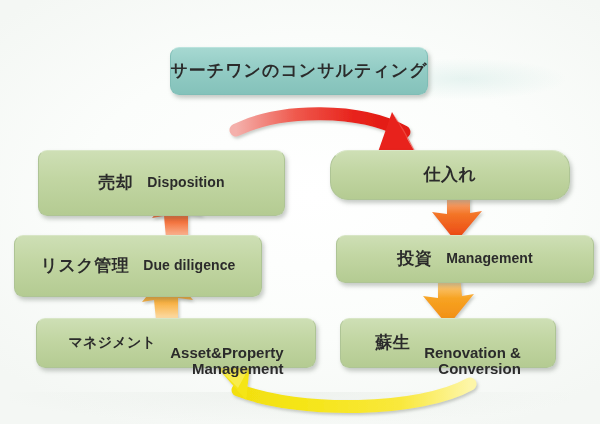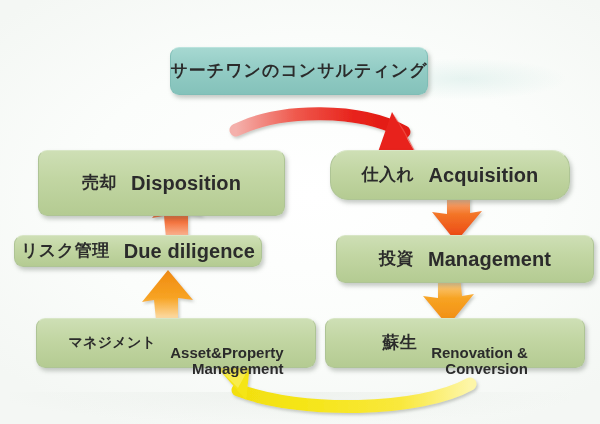--- a/index.html
+++ b/index.html
@@ -83,21 +83,21 @@
     font-size: 17px;
     font-weight: 700;
     letter-spacing: 0.5px;
   }
   .jp-sm {
     font-size: 14px;
     font-weight: 700;
     letter-spacing: 0.3px;
   }
   .en {
-    font-size: 20px;
+    font-size: 14px;
     font-weight: 600;
     letter-spacing: 0.1px;
   }
   .en-two {
     font-size: 15px;
     font-weight: 600;
     line-height: 1.1;
     white-space: pre-line;
     text-align: right;
     margin-top: 36px;
@@ -114,26 +114,26 @@
     font-size: 17px;
     font-weight: 700;
     letter-spacing: 1px;
   }
 
   
   #box-disposition { left: 38px;  top: 150px; width: 247px; height: 66px; }
   #box-acquisition { left: 330px; top: 150px; width: 240px; height: 50px; border-radius: 18px; }
 
   
-  #box-duediligence { left: 14px;  top: 235px; width: 248px; height: 32px; }
+  #box-duediligence { left: 14px;  top: 235px; width: 248px; height: 62px; }
   #box-investment   { left: 336px; top: 235px; width: 258px; height: 48px; }
 
   
   #box-management { left: 36px;  top: 318px; width: 280px; height: 50px; }
-  #box-renovation { left: 325px; top: 318px; width: 260px; height: 50px; }
+  #box-renovation { left: 340px; top: 318px; width: 216px; height: 50px; }
 
   
   #arrows {
     position: absolute;
     left: 0;
     top: 0;
     width: 600px;
     height: 424px;
     z-index: 2;
     pointer-events: none;
@@ -254,21 +254,20 @@
   <div class="box box-green" id="box-disposition">
     <div class="label-row">
       <span class="jp">売却</span>
       <span class="en">Disposition</span>
     </div>
   </div>
 
   <div class="box box-green" id="box-acquisition">
     <div class="label-row">
       <span class="jp">仕入れ</span>
-      <span class="en">Acquisition</span>
     </div>
   </div>
 
   <div class="box box-green" id="box-duediligence">
     <div class="label-row">
       <span class="jp">リスク管理</span>
       <span class="en">Due diligence</span>
     </div>
   </div>
 

